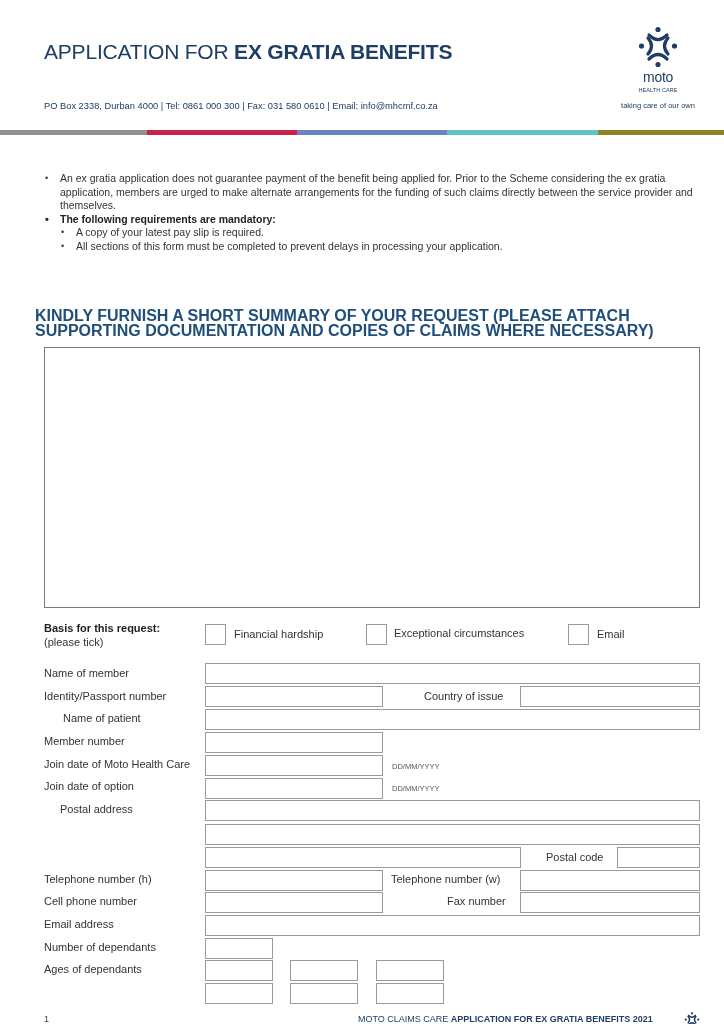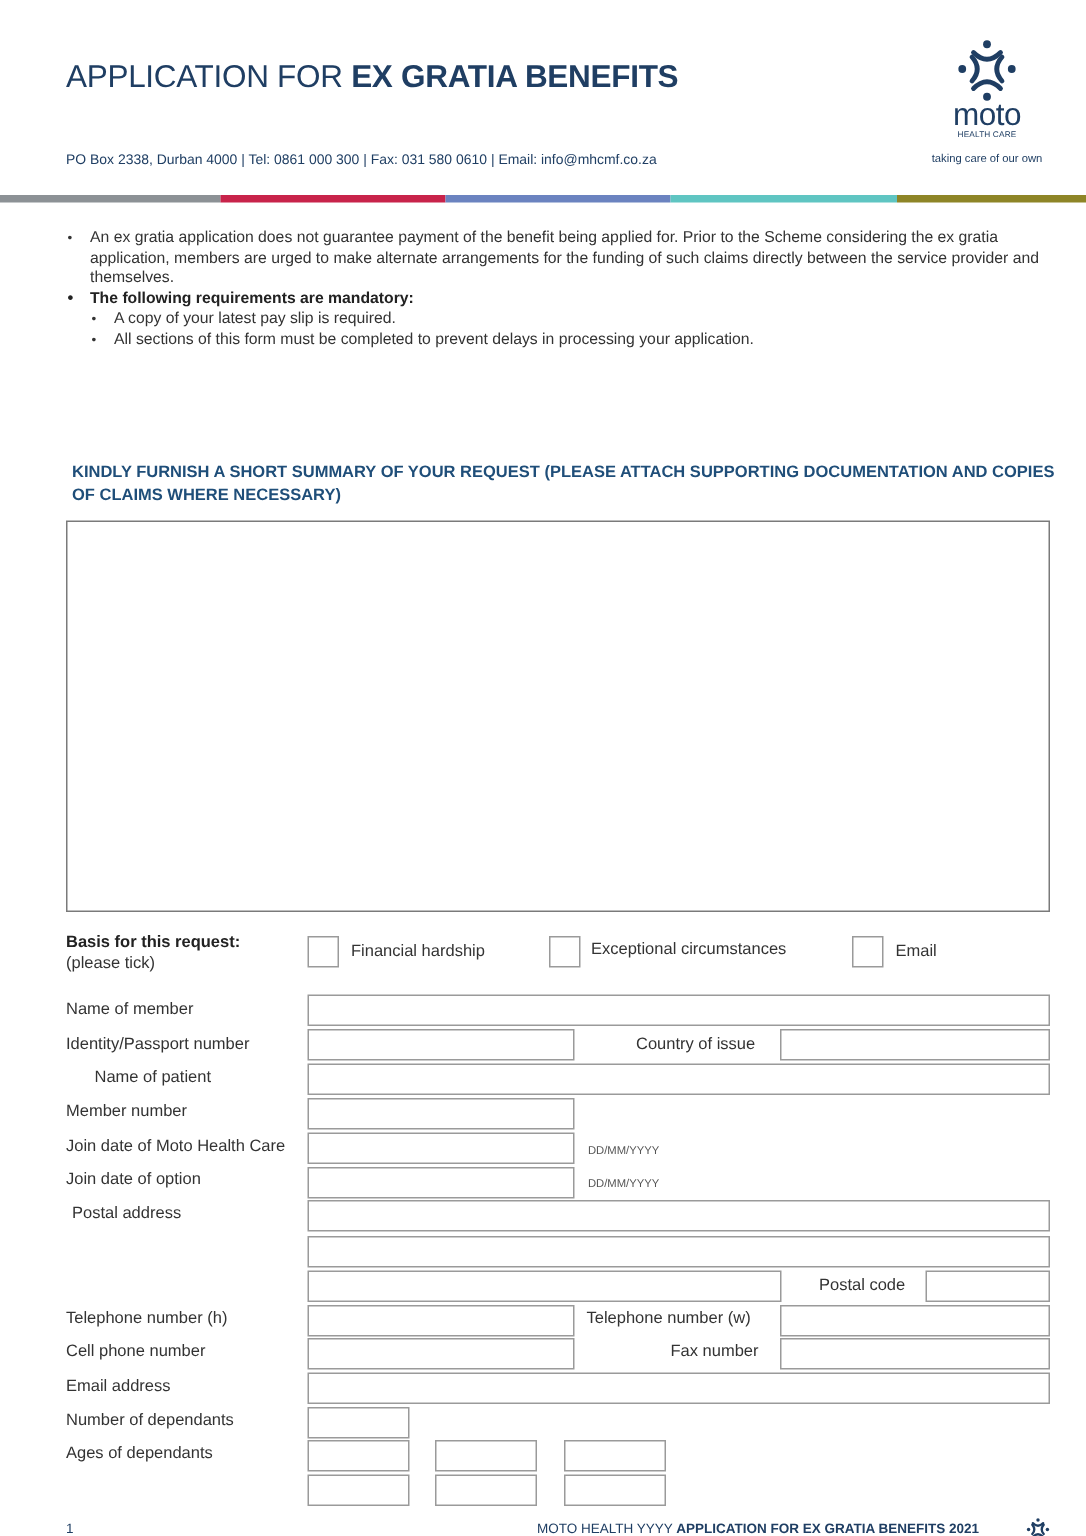--- a/index.html
+++ b/index.html
@@ -7,38 +7,38 @@
   body { position: relative; font-family: "DejaVu Sans", sans-serif; color: #333; }
 
   .title { position: absolute; left: 44px; top: 40px; font-size: 21px; color: #1f3e63; letter-spacing: -0.2px; white-space: nowrap; font-family: "Liberation Sans", sans-serif; text-align: center; }
   .title .light { font-weight: normal; }
   .title .bold { font-weight: bold; }
 
   .contact { position: absolute; left: 44px; top: 101px; font-size: 9.3px; color: #1f3e63; white-space: nowrap; font-family: "Liberation Sans", sans-serif; }
 
   .logo { position: absolute; left: 612px; top: 26px; width: 92px; height: 92px; text-align: center; }
   .logo svg { display: block; margin: 0 auto; }
-  .logo .brand { font-size: 21px; color: #1f3e63; line-height: 18px; margin-top: 0px; font-family: "Liberation Sans", sans-serif; letter-spacing: -0.3px; }
+  .logo .brand { font-size: 14px; color: #1f3e63; line-height: 18px; margin-top: 0px; font-family: "Liberation Sans", sans-serif; letter-spacing: -0.3px; }
   .logo .sub { font-size: 5.5px; color: #1f3e63; letter-spacing: 0.1px; line-height: 8px; font-family: "Liberation Sans", sans-serif; }
   .logo .tagline { font-size: 7.5px; color: #1f3e63; margin-top: 7px; white-space: nowrap; font-family: "Liberation Sans", sans-serif; }
 
   .stripe { position: absolute; top: 130px; height: 5px; }
 
   .notes { position: absolute; left: 44px; top: 152px; width: 660px; font-size: 10.5px; color: #333; font-family: "Liberation Sans", sans-serif; line-height: 13.6px; }
   .notes .head { color: #c8234a; font-weight: bold; font-size: 11px; margin-bottom: 0px; }
-  .notes ul { list-style: none; }
+  .notes ul { list-style: none; margin-top: 20px; }
   .notes li { position: relative; padding-left: 16px; }
   .notes li::before { content: "•"; position: absolute; left: 1px; top: 0; font-size: 9px; }
   .notes li.strong { font-weight: bold; color: #222; }
   .notes li.strong::before { font-size: 11px; }
   .notes ul.sub { margin-top: 0; }
   .notes ul.sub li { font-weight: normal; color: #333; padding-left: 16px; }
   .notes ul.sub li::before { font-size: 9px; }
 
-  .section-title { position: absolute; left: 48px; top: 308px; width: 660px; font-size: 11px; font-weight: bold; color: #1f4e79; line-height: 15px; font-family: "Liberation Sans", sans-serif; }
+  .section-title { position: absolute; left: 35px; top: 308px; width: 660px; font-size: 16px; font-weight: bold; color: #1f4e79; line-height: 15px; font-family: "Liberation Sans", sans-serif; }
 
   .summary-box { position: absolute; left: 44px; top: 347px; width: 656px; height: 261px; border: 1px solid #7a7a7a; background: #fff; }
 
   .lbl { position: absolute; font-size: 11px; color: #333; font-family: "Liberation Sans", sans-serif; white-space: nowrap; }
   .lbl.bold { font-weight: bold; color: #222; }
   .lbl.hint { font-size: 7.5px; color: #555; }
 
   .field { position: absolute; border: 1px solid #9a9a9a; background: #fff; font-size: 11px; padding: 0 4px; font-family: "Liberation Sans", sans-serif; outline: none; }
   .check { position: absolute; width: 21px; height: 21px; border: 1px solid #9a9a9a; background: #fff; }
 
@@ -122,21 +122,21 @@
 <input class="field" style="left: 205px; top: 732px; width: 178px; height: 21px;" value="">
 
 <div class="lbl" style="left:44px;top:758px;">Join date of Moto Health Care</div>
 <input class="field" style="left: 205px; top: 755px; width: 178px; height: 21px;" value="">
 <div class="lbl hint" style="left:392px;top:762px;">DD/MM/YYYY</div>
 
 <div class="lbl" style="left:44px;top:780px;">Join date of option</div>
 <input class="field" style="left: 205px; top: 778px; width: 178px; height: 21px;" value="">
 <div class="lbl hint" style="left:392px;top:784px;">DD/MM/YYYY</div>
 
-<div class="lbl" style="left:48px;top:803px;">Postal address</div>
+<div class="lbl" style="left:60px;top:803px;">Postal address</div>
 <input class="field" style="left: 205px; top: 800px; width: 495px; height: 21px;" value="">
 <input class="field" style="left: 205px; top: 824px; width: 495px; height: 21px;" value="">
 <input class="field" style="left: 205px; top: 847px; width: 316px; height: 21px;" value="">
 <div class="lbl" style="left:546px;top:851px;">Postal code</div>
 <input class="field" style="left: 617px; top: 847px; width: 83px; height: 21px;" value="">
 
 <div class="lbl" style="left:44px;top:873px;">Telephone number (h)</div>
 <input class="field" style="left: 205px; top: 870px; width: 178px; height: 21px;" value="">
 <div class="lbl" style="left:391px;top:873px;">Telephone number (w)</div>
 <input class="field" style="left: 520px; top: 870px; width: 180px; height: 21px;" value="">
@@ -155,21 +155,21 @@
 <div class="lbl" style="left:44px;top:963px;">Ages of dependants</div>
 <input class="field" style="left: 205px; top: 960px; width: 68px; height: 21px;" value="">
 <input class="field" style="left: 290px; top: 960px; width: 68px; height: 21px;" value="">
 <input class="field" style="left: 376px; top: 960px; width: 68px; height: 21px;" value="">
 <input class="field" style="left: 205px; top: 983px; width: 68px; height: 21px;" value="">
 <input class="field" style="left: 290px; top: 983px; width: 68px; height: 21px;" value="">
 <input class="field" style="left: 376px; top: 983px; width: 68px; height: 21px;" value="">
 
 <div class="footer-page">1</div>
 <div class="footer-title">
-  <span>MOTO HEALTH YYYY </span><b>APPLICATION FOR EX GRATIA BENEFITS 2021</b>
+  <span>MOTO CLAIMS CARE </span><b>APPLICATION FOR EX GRATIA BENEFITS 2021</b>
 </div>
 <svg class="footer-logo" width="16" height="16" viewBox="0 0 40 42">
   <g fill="#1f3e63">
     <circle cx="20" cy="3.5" r="3"></circle>
     <circle cx="3.5" cy="20" r="3"></circle>
     <circle cx="36.5" cy="20" r="3"></circle>
     <circle cx="20" cy="38.5" r="3"></circle>
   </g>
   <g fill="none" stroke="#1f3e63" stroke-width="4" stroke-linecap="round">
     <path d="M11 9 Q20 18 29 9"></path>

